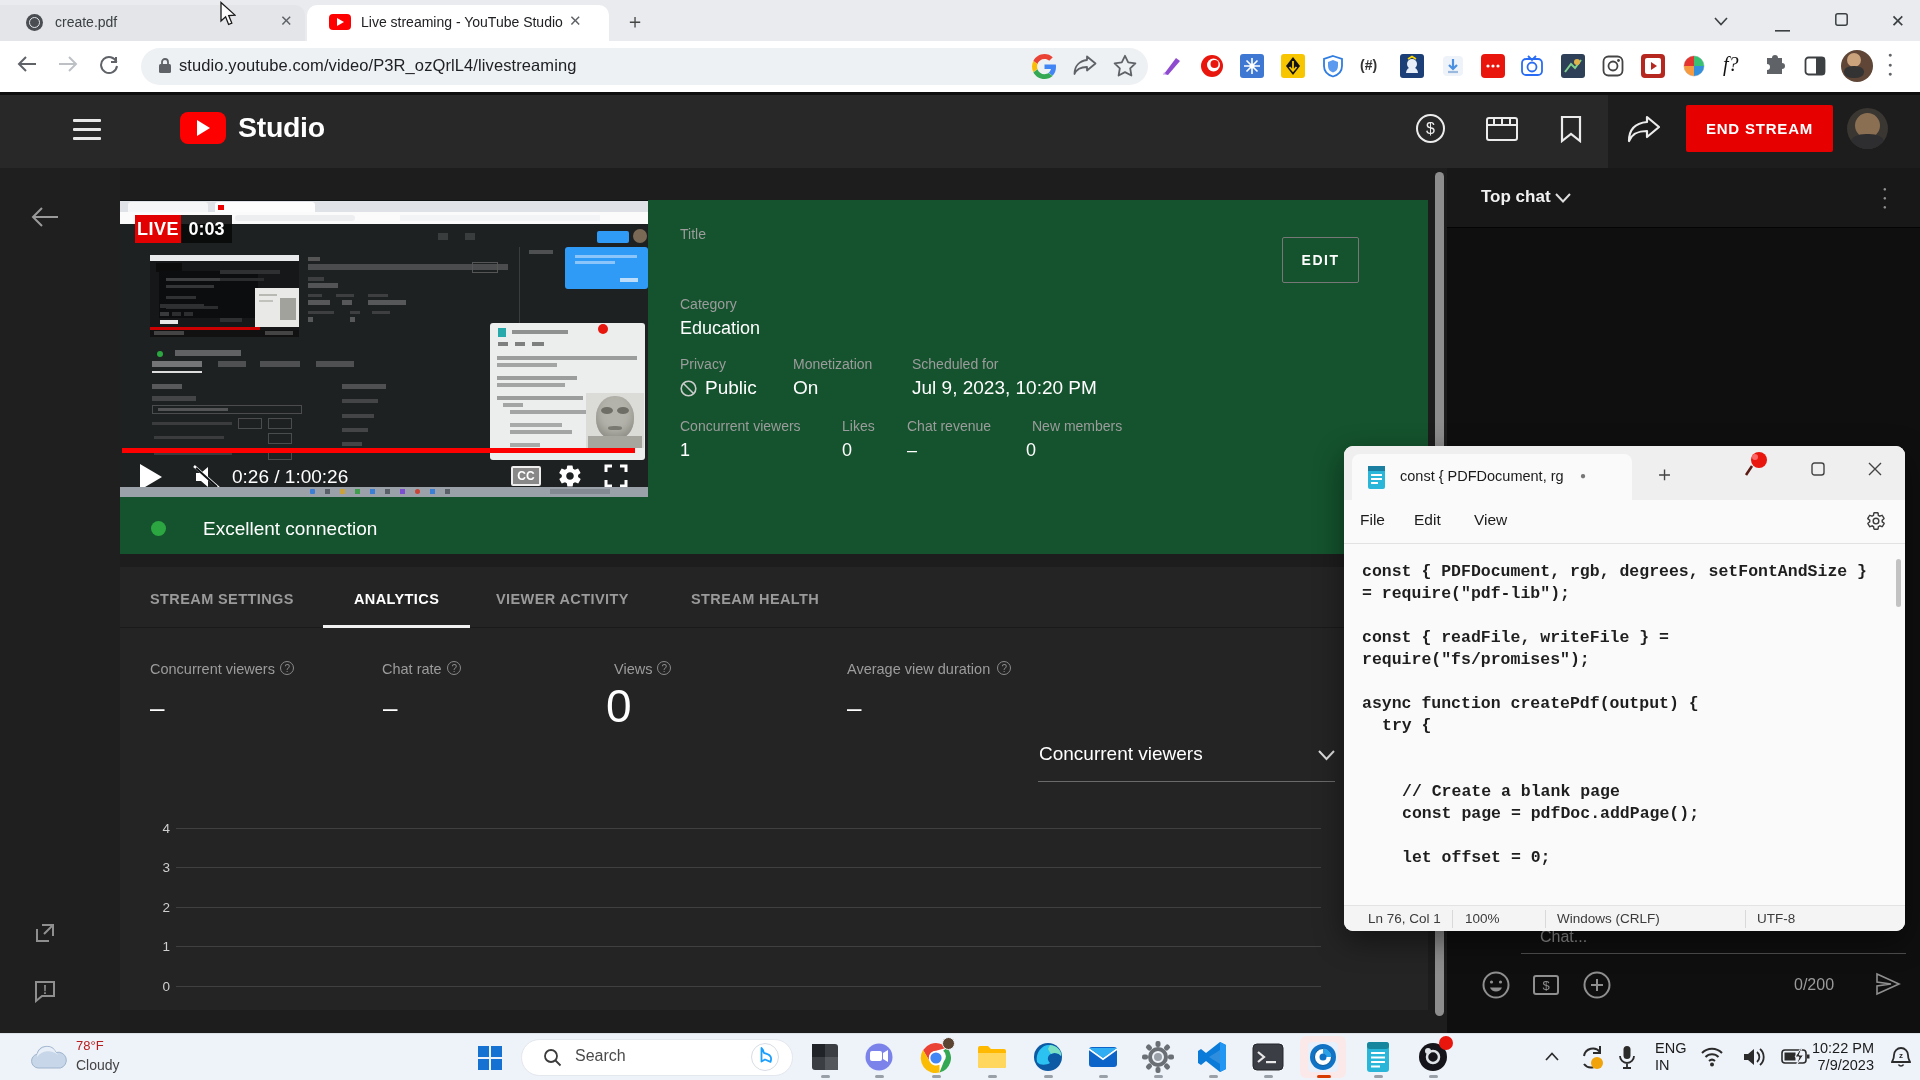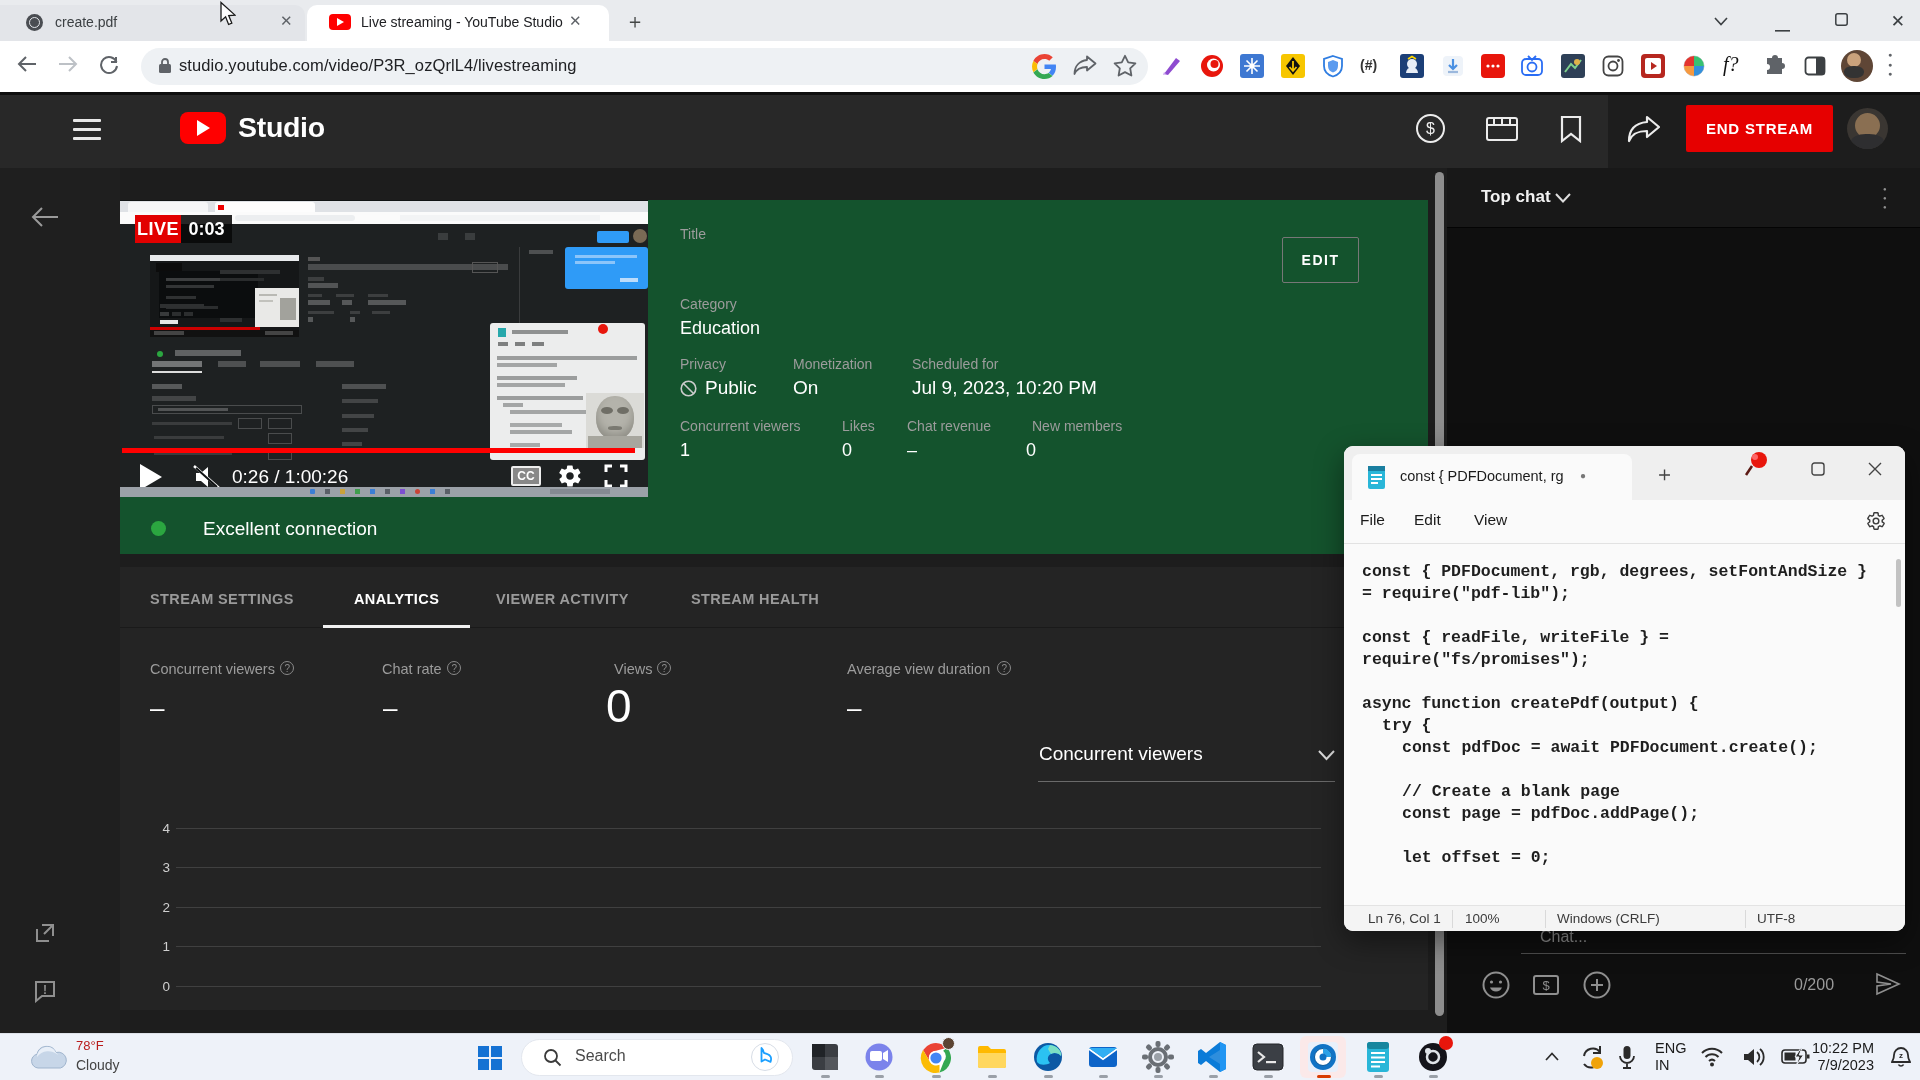--- a/index.html
+++ b/index.html
@@ -567,21 +567,20 @@
           <circle cx="12" cy="12" r="3.4" fill="none" stroke="#3b3b3b" stroke-width="1.7"></circle>
         </svg>
     </div>
     <div id="np-code">
 <span style="position:absolute; left:18px; top:16px;">const { PDFDocument, rgb, degrees, setFontAndSize }</span>
 <span style="position:absolute; left:18px; top:38px;">= require("pdf-lib");</span>
 <span style="position:absolute; left:18px; top:82px;">const { readFile, writeFile } =</span>
 <span style="position:absolute; left:18px; top:104px;">require("fs/promises");</span>
 <span style="position:absolute; left:18px; top:148px;">async function createPdf(output) {</span>
 <span style="position:absolute; left:38px; top:170px;">try {</span>
-<span style="position:absolute; left:58px; top:192px;">const pdfDoc = await PDFDocument.create();</span>
 <span style="position:absolute; left:58px; top:236px;">// Create a blank page</span>
 <span style="position:absolute; left:58px; top:258px;">const page = pdfDoc.addPage();</span>
 <span style="position:absolute; left:58px; top:302px;">let offset = 0;</span>
       <div style="position:absolute; left:552px; top:14px; width:5px; height:48px; background:#c2c2c2; border-radius:3px;"></div>
     </div>
     <div id="np-status">
       <div style="position:absolute; left:24px; top:5px;">Ln 76, Col 1</div>
       <div style="position:absolute; left:121px; top:5px;">100%</div>
       <div style="position:absolute; left:213px; top:5px;">Windows (CRLF)</div>
       <div style="position:absolute; left:413px; top:5px;">UTF-8</div>

